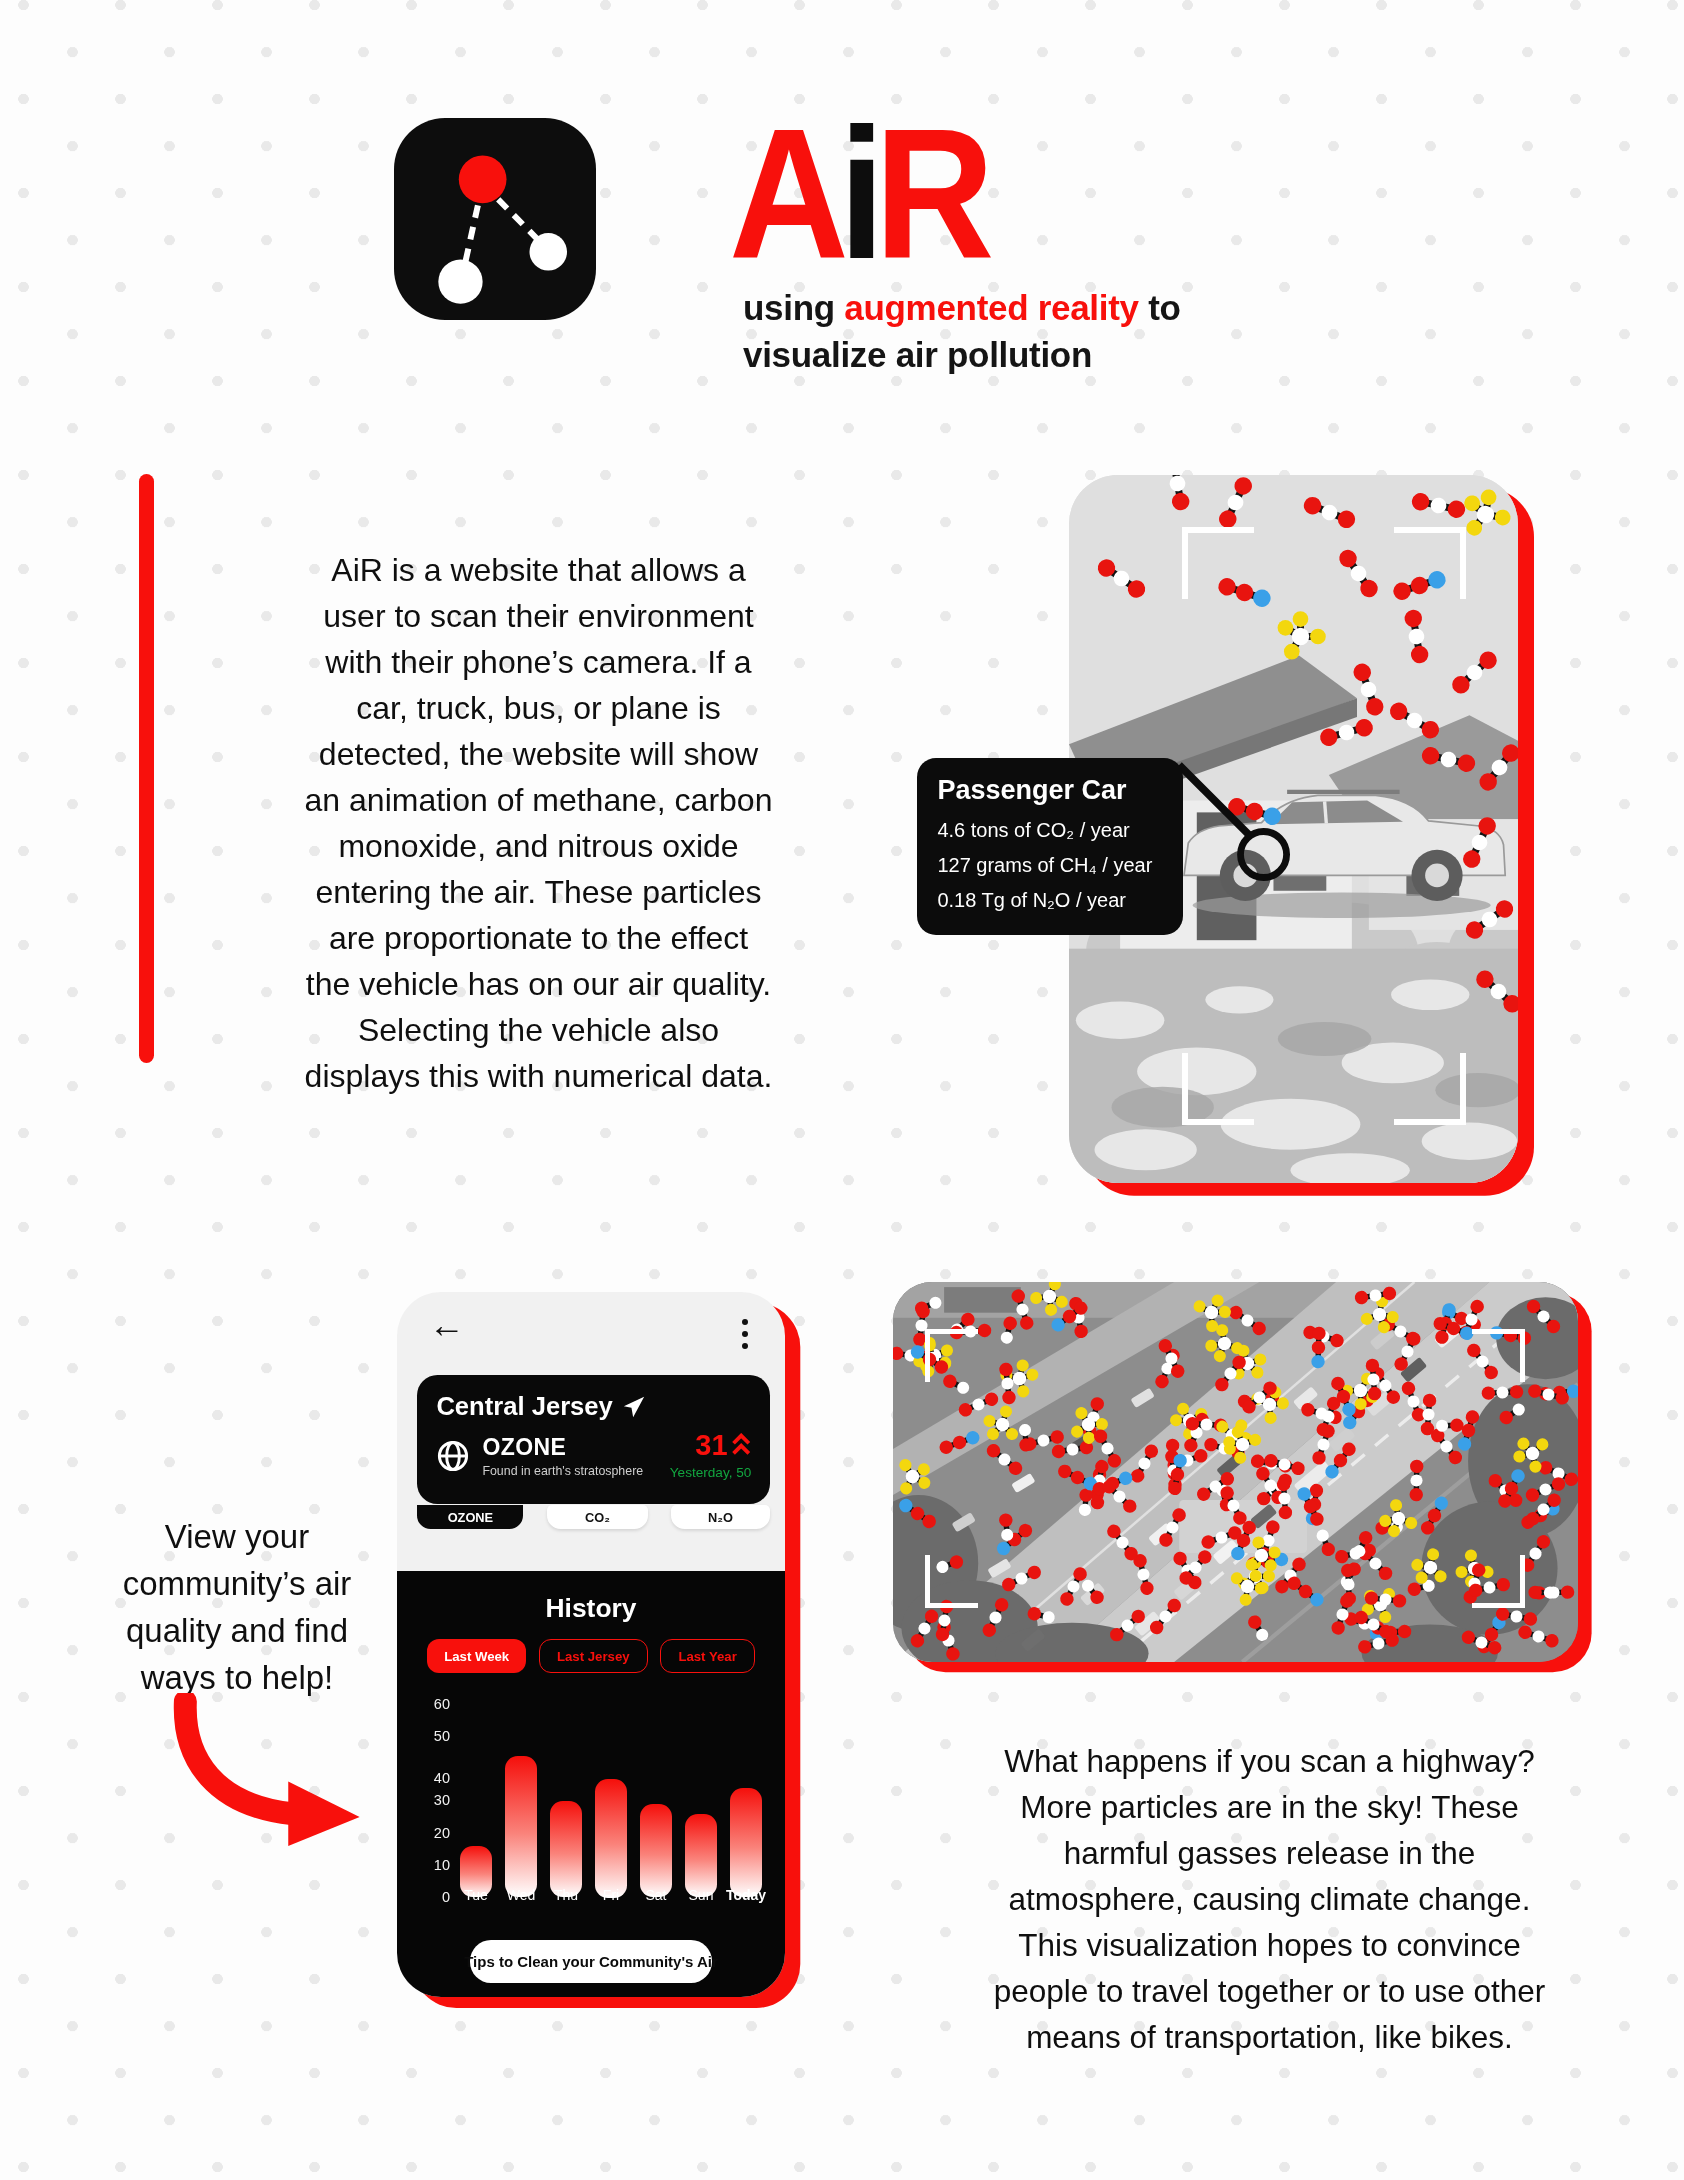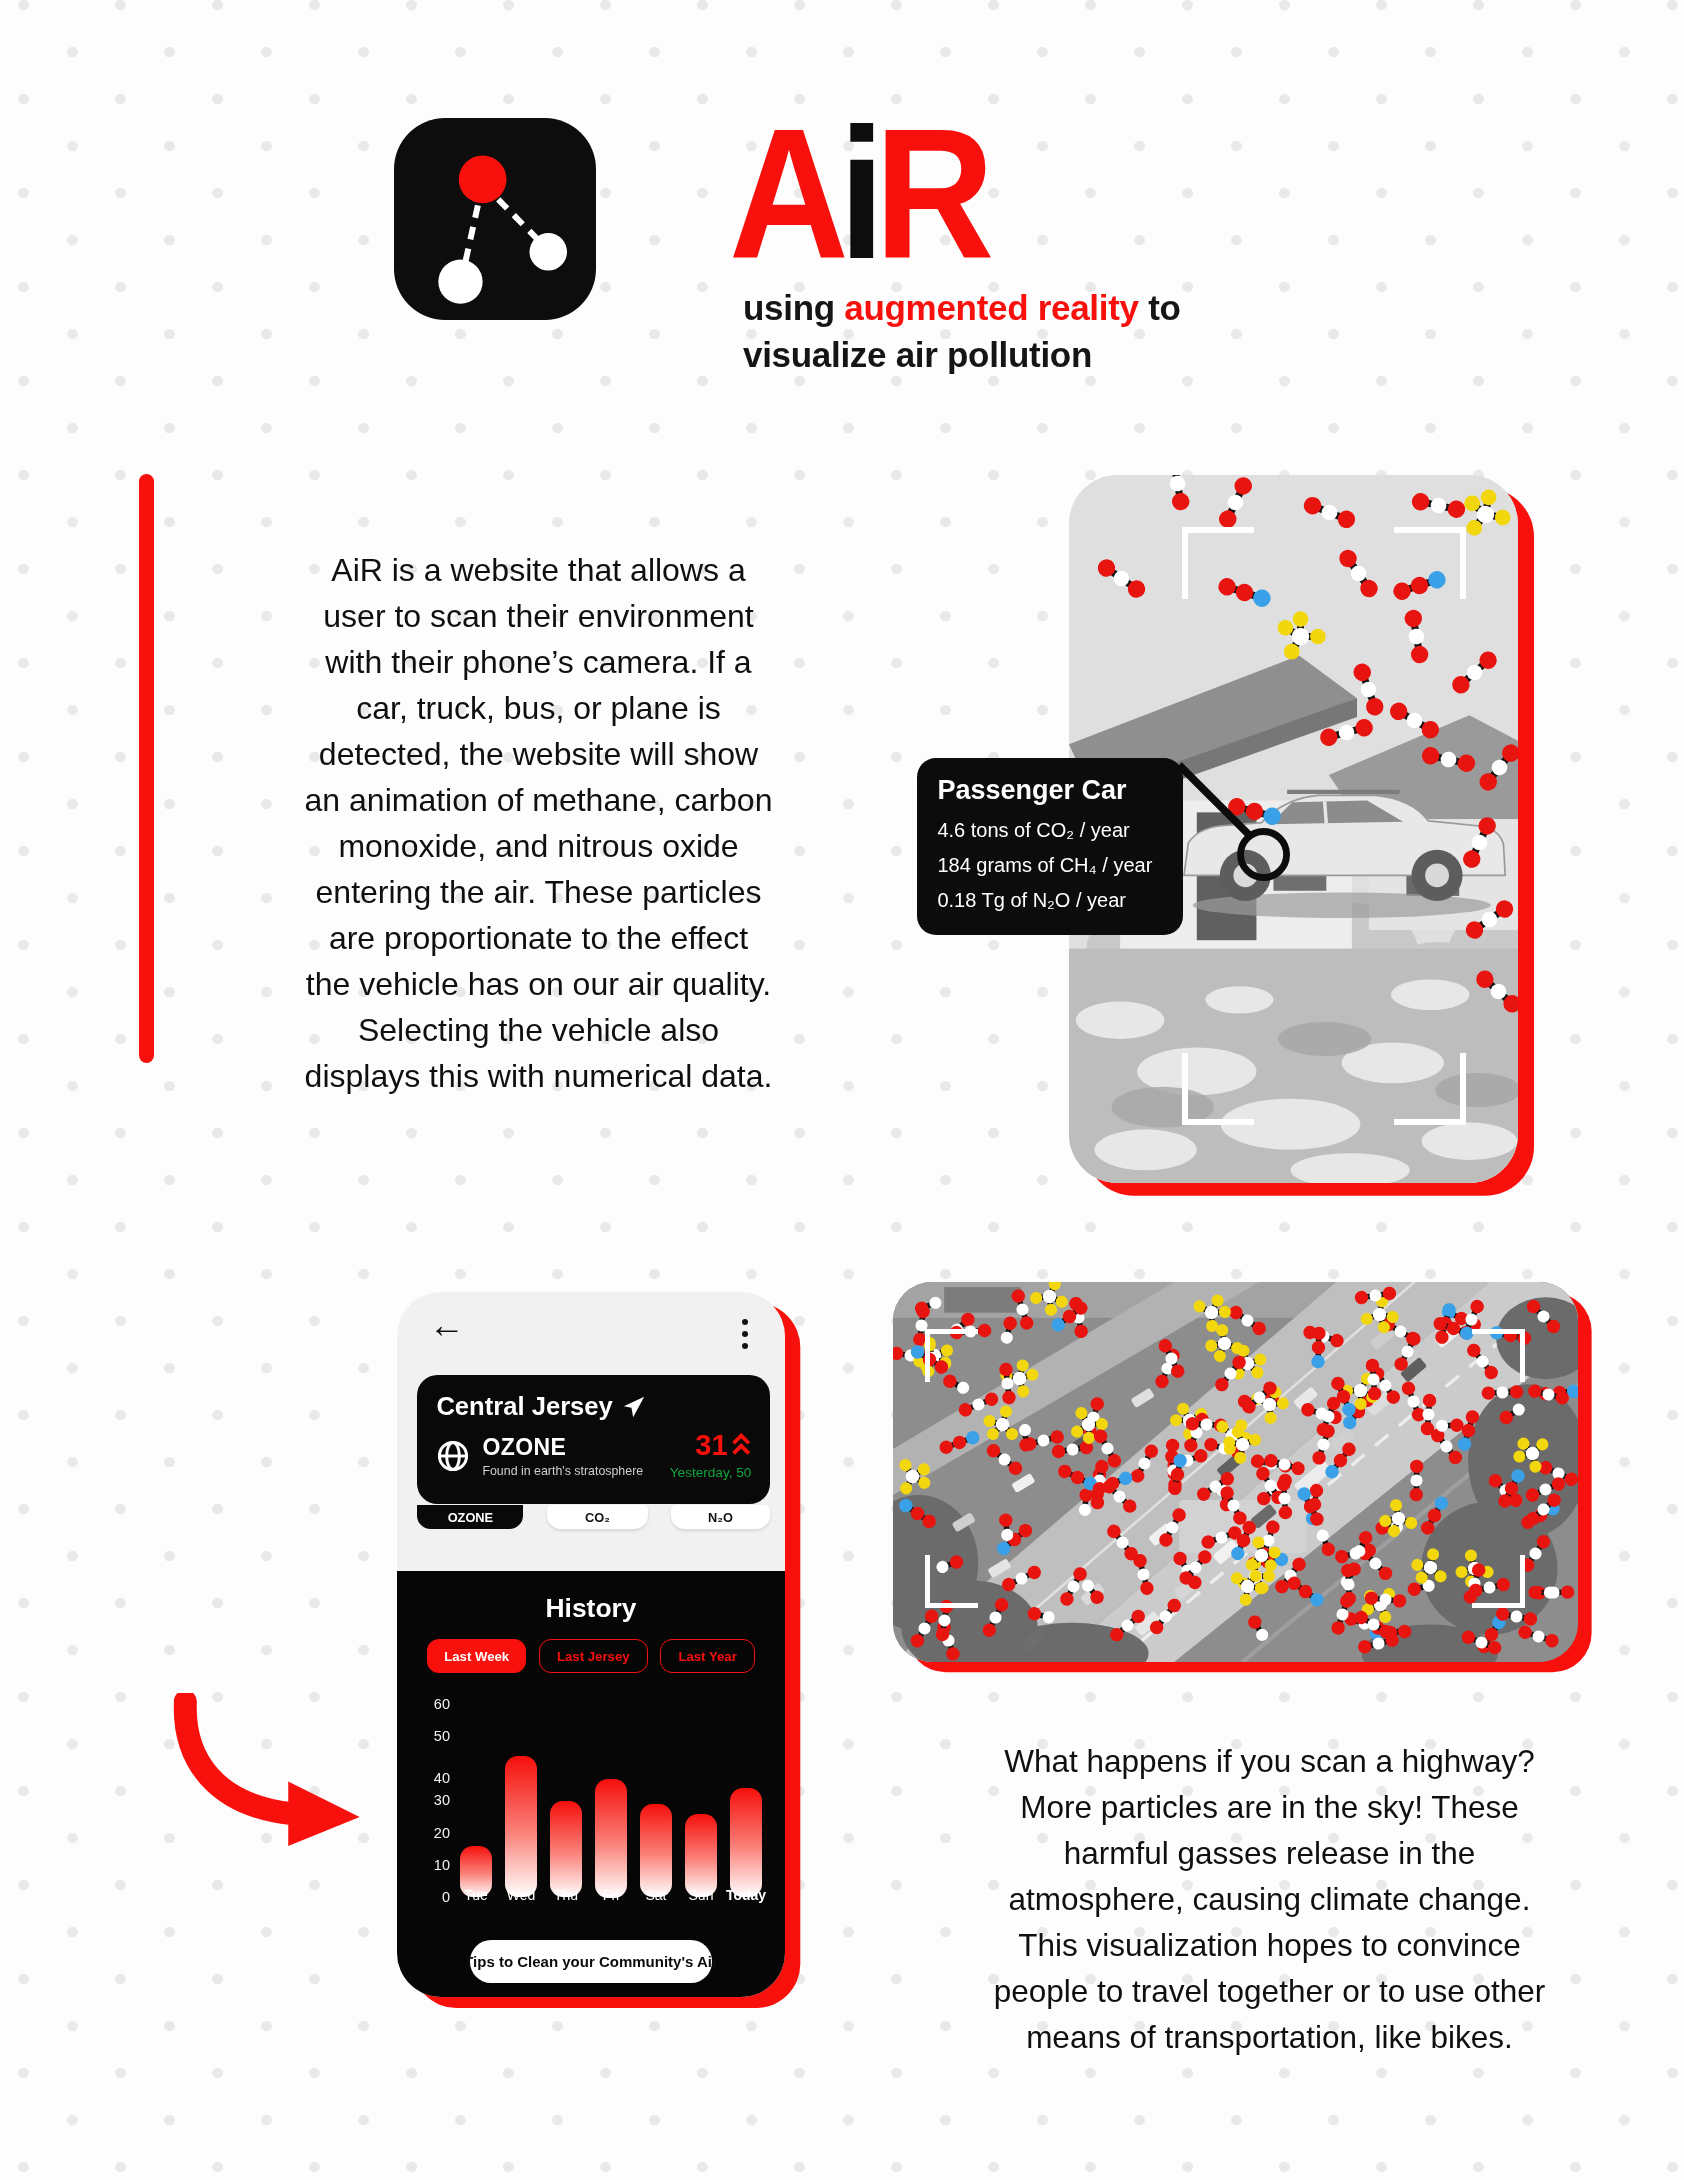--- a/index.html
+++ b/index.html
@@ -355,28 +355,32 @@
       </div>
     <div class="vf vf-tl"></div>
     <div class="vf vf-tr"></div>
     <div class="vf vf-bl"></div>
     <div class="vf vf-br"></div>
   </div>
 
   <div class="car-tooltip">
     <div class="tt-title">Passenger Car</div>
     <div class="tt-line">4.6 tons of CO₂ / year</div>
-    <div class="tt-line">184 grams of CH₄ / year</div>
+    <div class="tt-line">127 grams of CH₄ / year</div>
     <div class="tt-line">0.18 Tg of N₂O / year</div>
   </div>
   <svg class="annotate" width="145" height="145" viewBox="0 0 170 170">
     <line x1="6" y1="14" x2="88" y2="96" stroke="#0c0c0c" stroke-width="9"></line>
     <circle cx="105" cy="119" r="27" fill="none" stroke="#0c0c0c" stroke-width="8"></circle>
   </svg>
 
+  <div class="community-text">View your
+community’s air
+quality and find
+ways to help!</div>
   <svg class="arrow-svg" width="200" height="153" viewBox="0 0 235 180">
     <path d="M 25,10 C 22,80 62,132 150,142" fill="none" stroke="#f8100c" stroke-width="27" stroke-linecap="round"></path>
     <polygon points="146,104 230,146 146,180" fill="#f8100c"></polygon>
   </svg>
 
   <div class="app-phone">
     <div class="app-back">←</div>
     <div class="app-menu">
         <i></i>
         <i></i>

